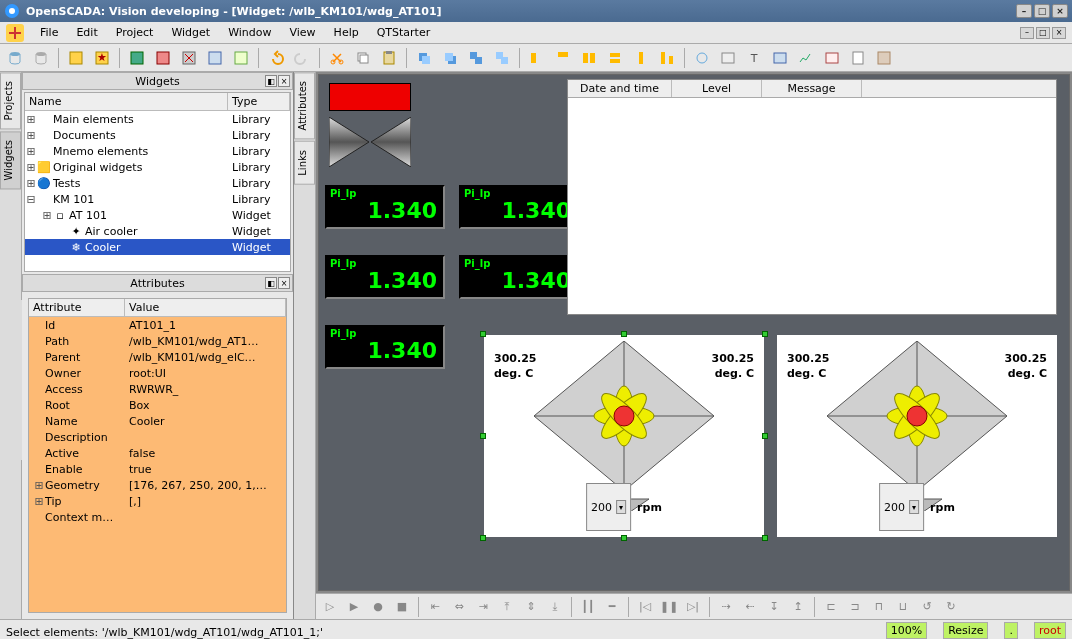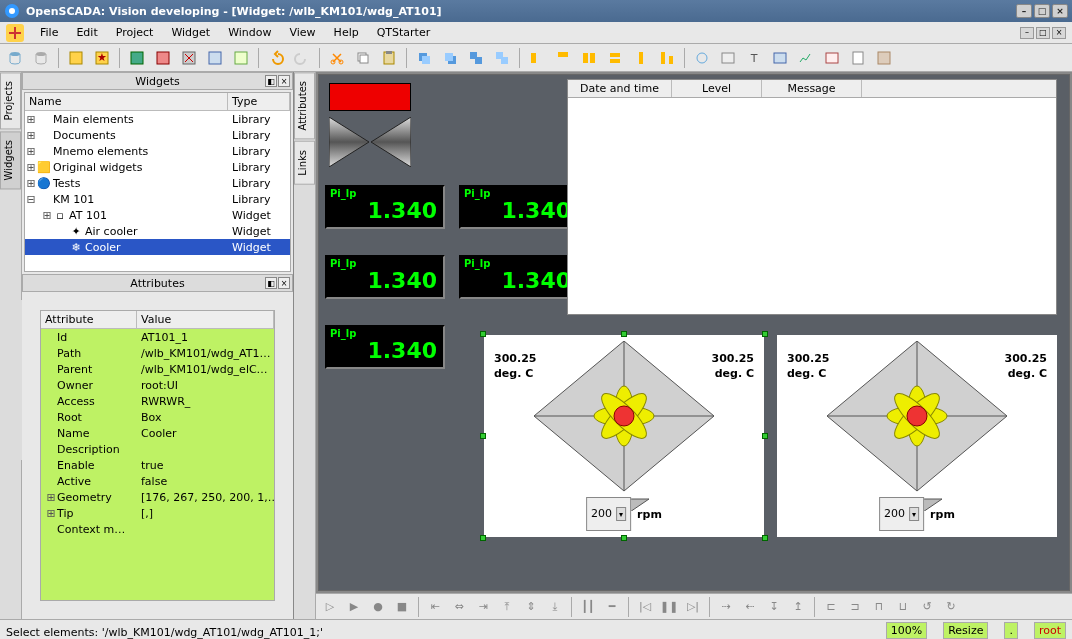--- a/index.html
+++ b/index.html
@@ -40,40 +40,40 @@
 .treehdr div { padding: 2px 4px; border-right: 1px solid #bbb; }
 .treehdr .c1 { flex: 1; } .treehdr .c2 { width: 62px; }
 .trow { display: flex; align-items: center; height: 16px; }
 .trow .ind { display:inline-block; }
 .trow .exp { width: 12px; text-align:center; color:#555; cursor:pointer; }
 .trow .tico { width: 14px; height: 14px; margin-right: 2px; display:inline-flex; align-items:center; justify-content:center; }
 .trow .c1 { flex:1; display:flex; align-items:center; overflow:hidden; white-space:nowrap; }
 .trow .c2 { width: 62px; padding-left: 4px; }
 .trow.sel { background: #2a56c6; color: #fff; }
 
-.attrbox { flex: 1; border: 1px solid #aaa; background: #bef264; overflow: auto; margin: 18px; }
+.attrbox { flex: 1; border: 1px solid #aaa; background: #fdba74; overflow: auto; margin: 6px; }
 
 .canvaswrap { flex: 1; background: #888; display: flex; flex-direction: column; }
 .canvas { flex: 1; background: #5a5f66; margin: 2px; position: relative; overflow: auto; border: 1px solid #666; }
 
 
 .redbox { position: absolute; left: 10px; top: 8px; width: 82px; height: 28px; background: #e00; border: 1px solid #000; }
 .valve { position: absolute; left: 10px; top: 42px; }
 .pilp { position: absolute; width: 120px; height: 44px; background: #000; border: 2px inset #333; }
 .pilp .lbl { color: #0f0; font-size: 10px; font-weight: bold; padding: 1px 3px; }
 .pilp .val { color: #0f0; font-size: 22px; font-weight: bold; text-align: right; padding-right: 6px; line-height: 22px; }
 
 .msgtable { position: absolute; left: 248px; top: 4px; width: 490px; height: 236px; background: #fff; border: 1px solid #888; }
 .msgtable .hdr { display:flex; background: #eee; border-bottom: 1px solid #aaa; }
 .msgtable .hdr div { padding: 2px 6px; border-right: 1px solid #bbb; text-align: center; }
 
 .cooler { position: absolute; width: 280px; height: 202px; background: #fff; }
 .cooler .temp { position: absolute; font-weight: bold; font-size: 12px; line-height: 14px; }
 .cooler .rpm { position: absolute; bottom: 6px; left: 50%; transform: translateX(-50%); display:flex; align-items:center; gap:6px; }
-.cooler .rpm .spin { border: 1px solid #888; background:#eee; padding: 9px 4px; display:flex; gap:4px; }
+.cooler .rpm .spin { border: 1px solid #888; background:#eee; padding: 16px 4px; display:flex; align-items:center; gap:4px; }
 .cooler .rpm .spin .arr { width:10px; height:14px; border:1px solid #888; background:#ddd; display:flex; align-items:center; justify-content:center; font-size:8px; }
 .selhandles .h { position:absolute; width:6px; height:6px; background:#3c3; border:1px solid #060; }
 
 
 .bottombar { height: 26px; background: #e8e8e8; border-top: 1px solid #aaa; display:flex; align-items:center; padding:0 4px; gap:4px; }
 .bbtn { width:20px; height:20px; display:flex; align-items:center; justify-content:center; color:#888; cursor:pointer; }
 
 
 .statusbar { height: 20px; background: #e8e8e8; border-top: 1px solid #aaa; display:flex; align-items:flex-end; padding:0 6px; font-size: 10px; }
 .statusbar .spacer { flex:1; }
@@ -447,26 +447,26 @@
           </div>
           <div class="trow">
             <div class="c1" style="width:96px;flex:none;padding-left:4px"><span class="exp" style="width:12px;display:inline-block"></span>Name</div>
             <div class="c1" style="padding-left:4px">Cooler</div>
           </div>
           <div class="trow">
             <div class="c1" style="width:96px;flex:none;padding-left:4px"><span class="exp" style="width:12px;display:inline-block"></span>Description</div>
             <div class="c1" style="padding-left:4px"></div>
           </div>
           <div class="trow">
+            <div class="c1" style="width:96px;flex:none;padding-left:4px"><span class="exp" style="width:12px;display:inline-block"></span>Active</div>
+            <div class="c1" style="padding-left:4px">false</div>
+          </div>
+          <div class="trow">
             <div class="c1" style="width:96px;flex:none;padding-left:4px"><span class="exp" style="width:12px;display:inline-block"></span>Enable</div>
             <div class="c1" style="padding-left:4px">true</div>
-          </div>
-          <div class="trow">
-            <div class="c1" style="width:96px;flex:none;padding-left:4px"><span class="exp" style="width:12px;display:inline-block"></span>Active</div>
-            <div class="c1" style="padding-left:4px">false</div>
           </div>
           <div class="trow">
             <div class="c1" style="width:96px;flex:none;padding-left:4px"><span class="exp" style="width:12px;display:inline-block">⊞</span>Geometry</div>
             <div class="c1" style="padding-left:4px">[176, 267, 250, 200, 1,…</div>
           </div>
           <div class="trow">
             <div class="c1" style="width:96px;flex:none;padding-left:4px"><span class="exp" style="width:12px;display:inline-block">⊞</span>Tip</div>
             <div class="c1" style="padding-left:4px">[,]</div>
           </div>
           <div class="trow">

